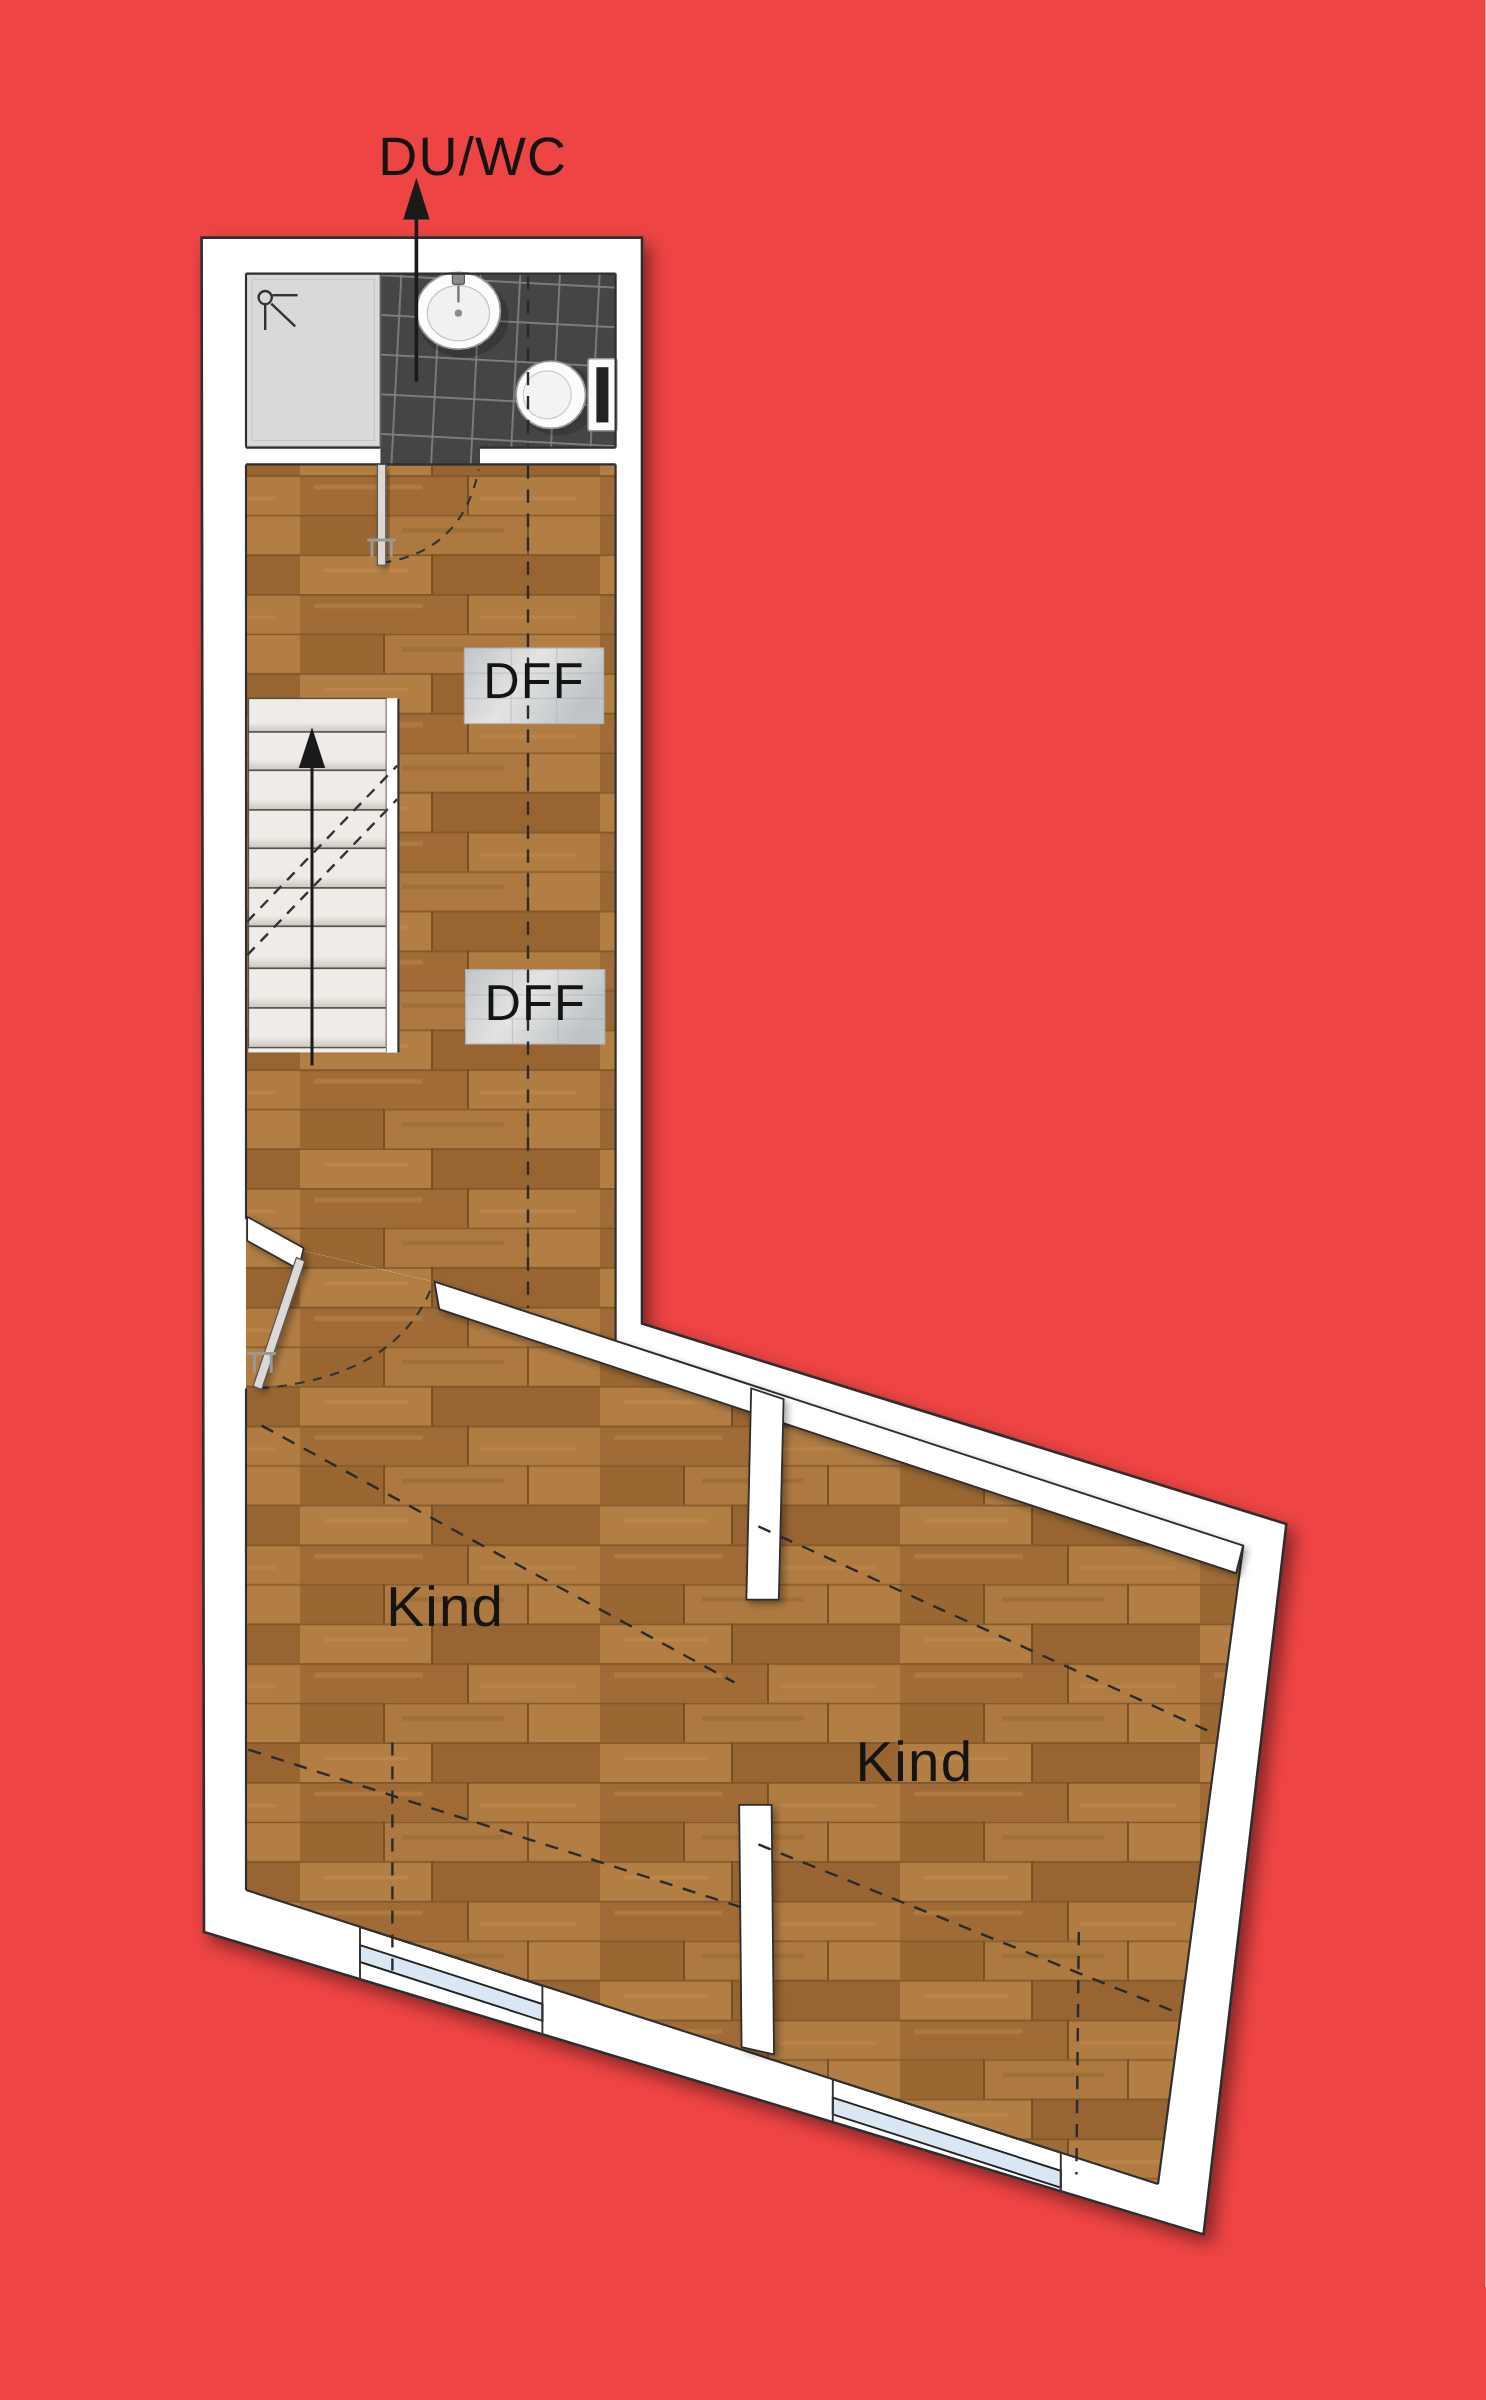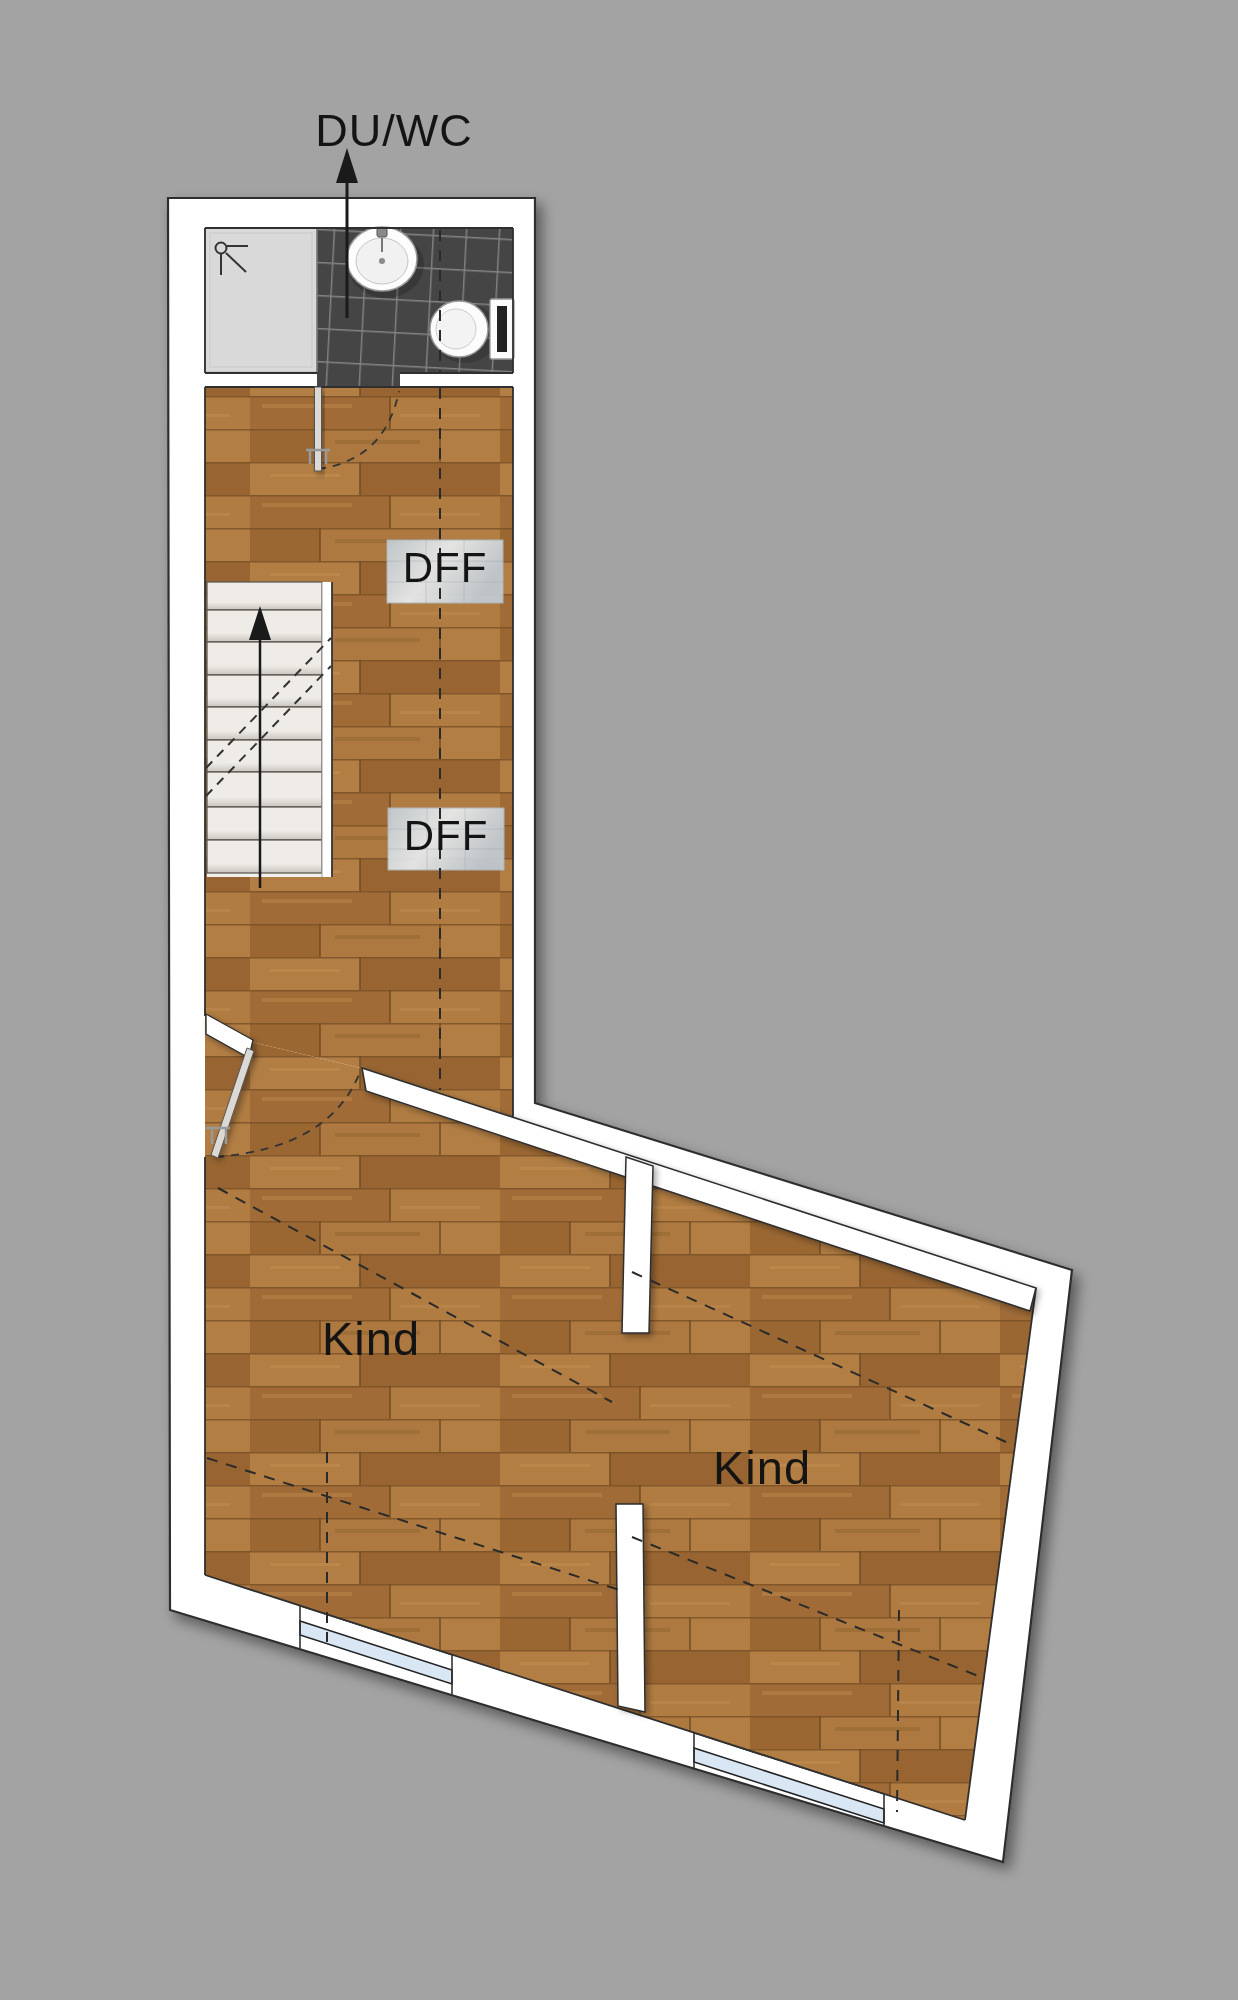--- a/index.html
+++ b/index.html
@@ -1,16 +1,16 @@
 <!DOCTYPE html>
 <html style="--c-wood: #a8733b; --c-wood-a: #a06b36; --c-wood-b: #b07c42; --c-wood-c: #9a6732; --c-wood-d: #ad7940; --c-wood-e: #b27e44; --c-wood-f: #986532; --c-wood-line: #6f4a20; --c-wood-row-line: #7a5226; --c-tile: #454545; --c-tile-line: #8a8a8a; --c-shower-tray: #d9d9d9; --c-stair-light: #efece7; --c-stair-dark: #c9c5bf; --c-wall: #ffffff; --c-outline: #2f2f2f; --c-glass: #d9e7f4; --c-skylight-a: #c2ccd4; --c-skylight-b: #e9edf0; --c-label: #141414;"><head>
 <meta charset="utf-8">
 <style>
   html,body{margin:0;padding:0;background:#ffffff;}
-  #stage{position:relative;width:1238px;height:2000px;background:#a3a3a3;overflow:hidden;
+  #stage{position:relative;width:1238px;height:2000px;background:#ef4444;overflow:hidden;
          font-family:"Liberation Sans",sans-serif;}
   svg{position:absolute;left:0;top:0;}
   .lbl{position:absolute;color:var(--c-label,#141414);text-align:center;
        font-family:"Liberation Sans",sans-serif;line-height:1.1;letter-spacing:1px;}
   #l-duwc{left:296px;top:106px;width:196px;font-size:45px;}
   #l-dff1{left:387px;top:545px;width:116px;font-size:42px;}
   #l-dff2{left:388px;top:813px;width:116px;font-size:42px;}
   #l-kind1{left:301px;top:1313px;width:140px;font-size:47px;}
   #l-kind2{left:692px;top:1442px;width:140px;font-size:47px;}
 </style>

